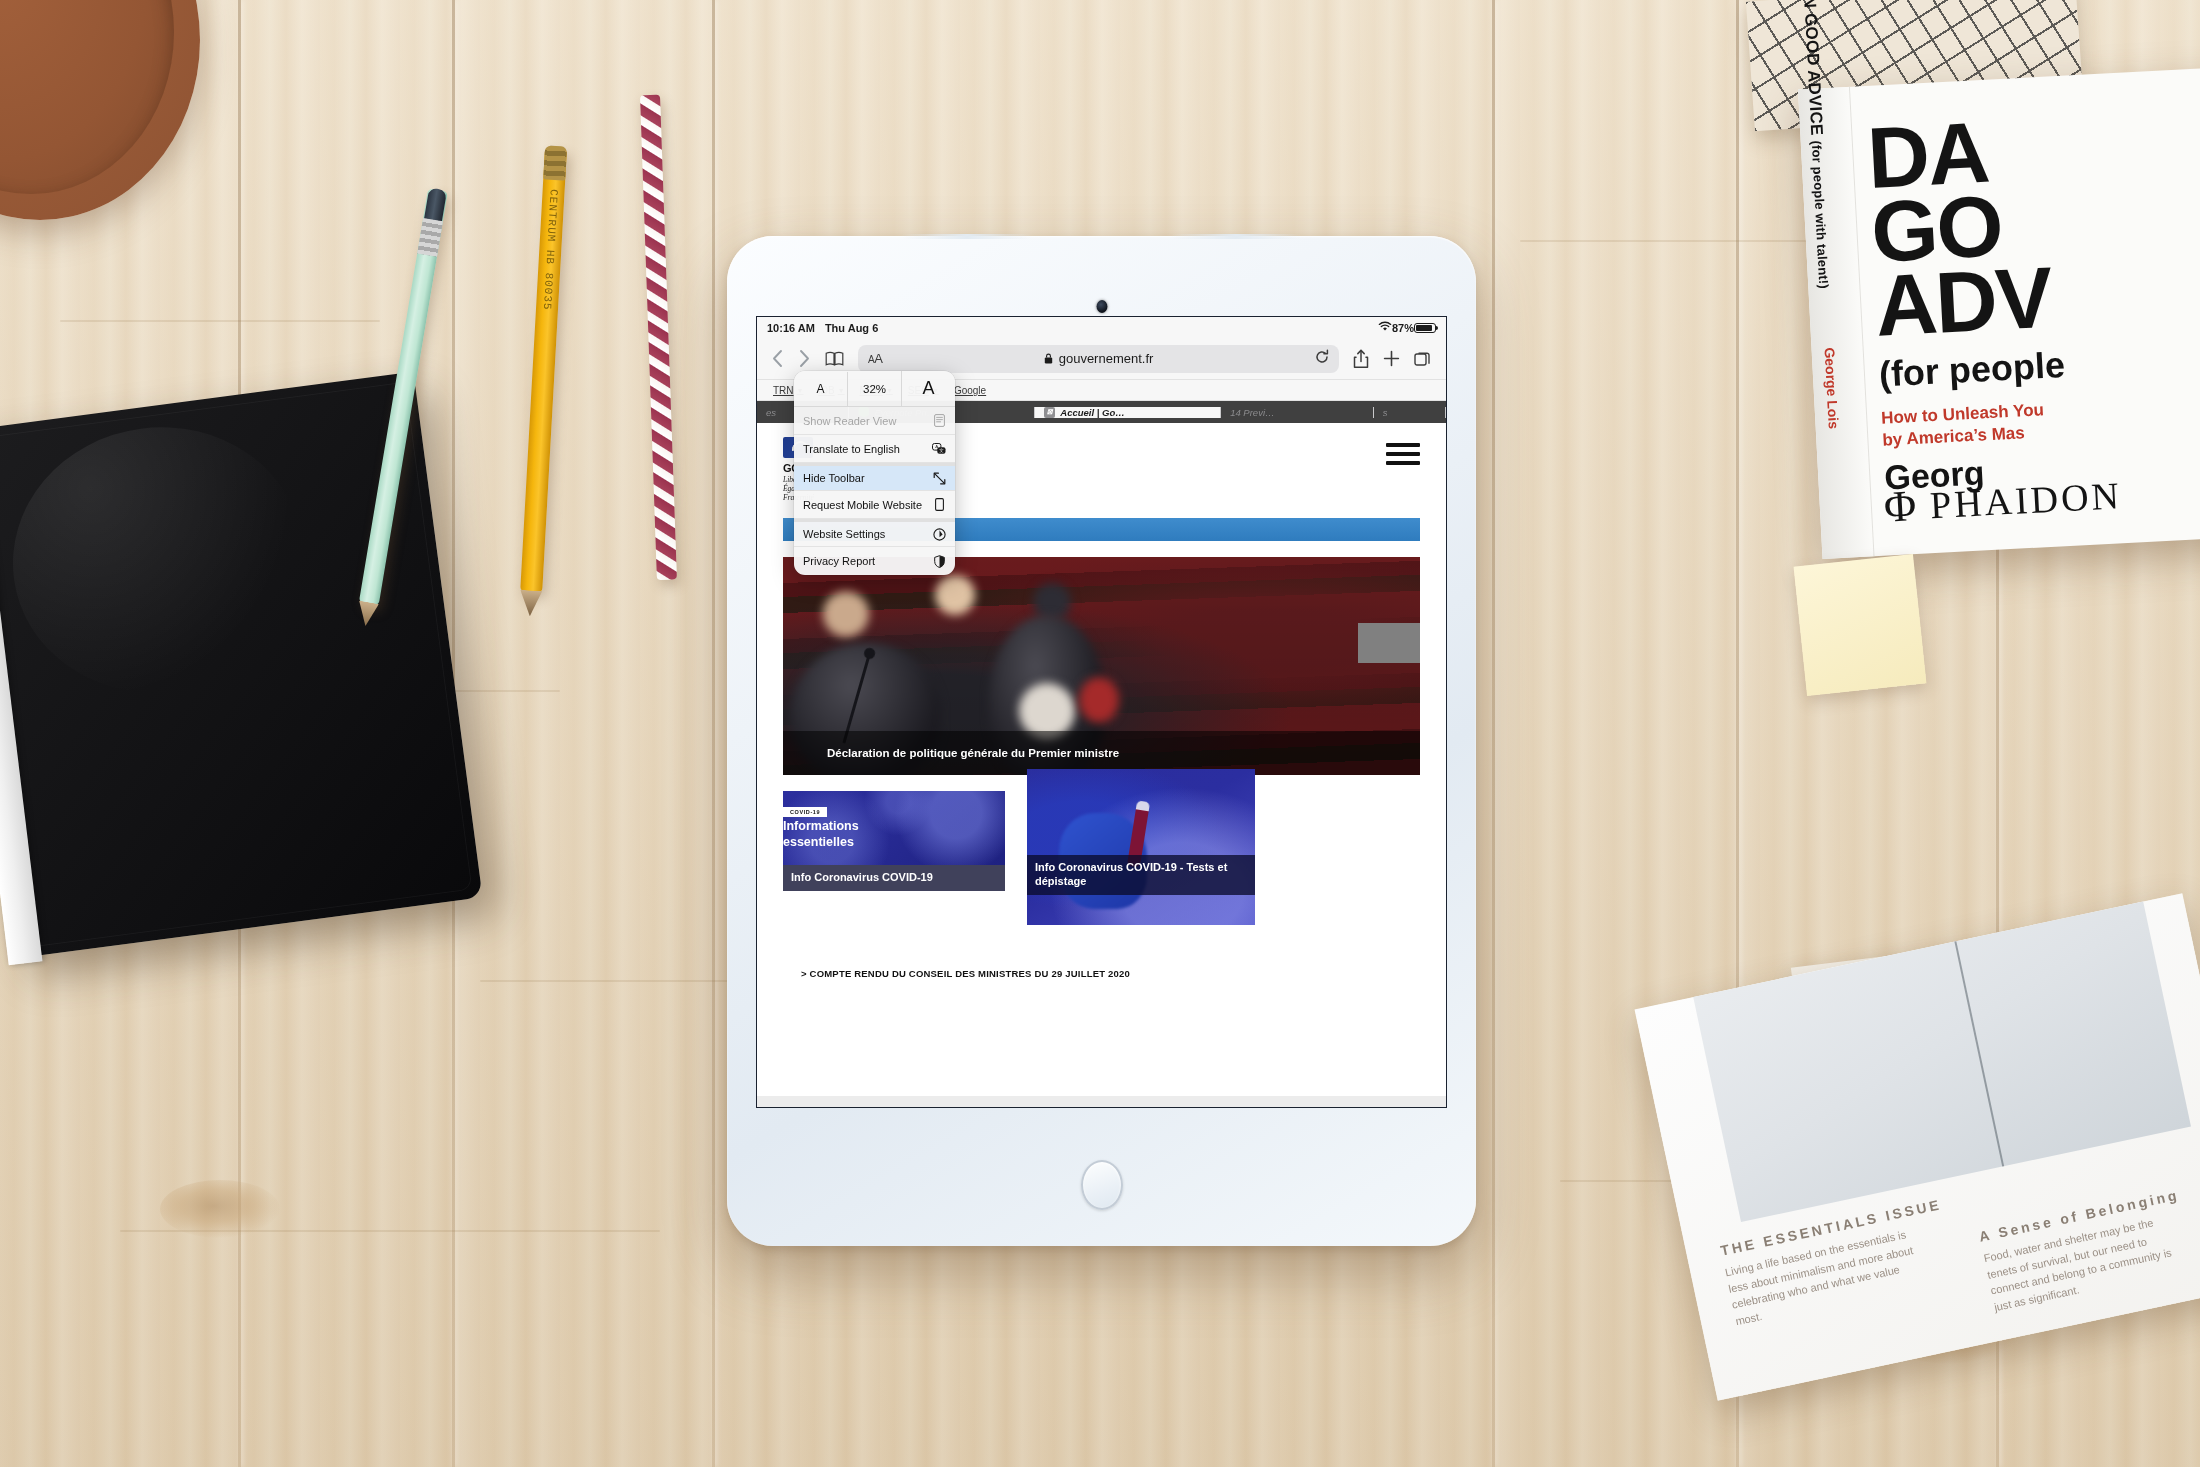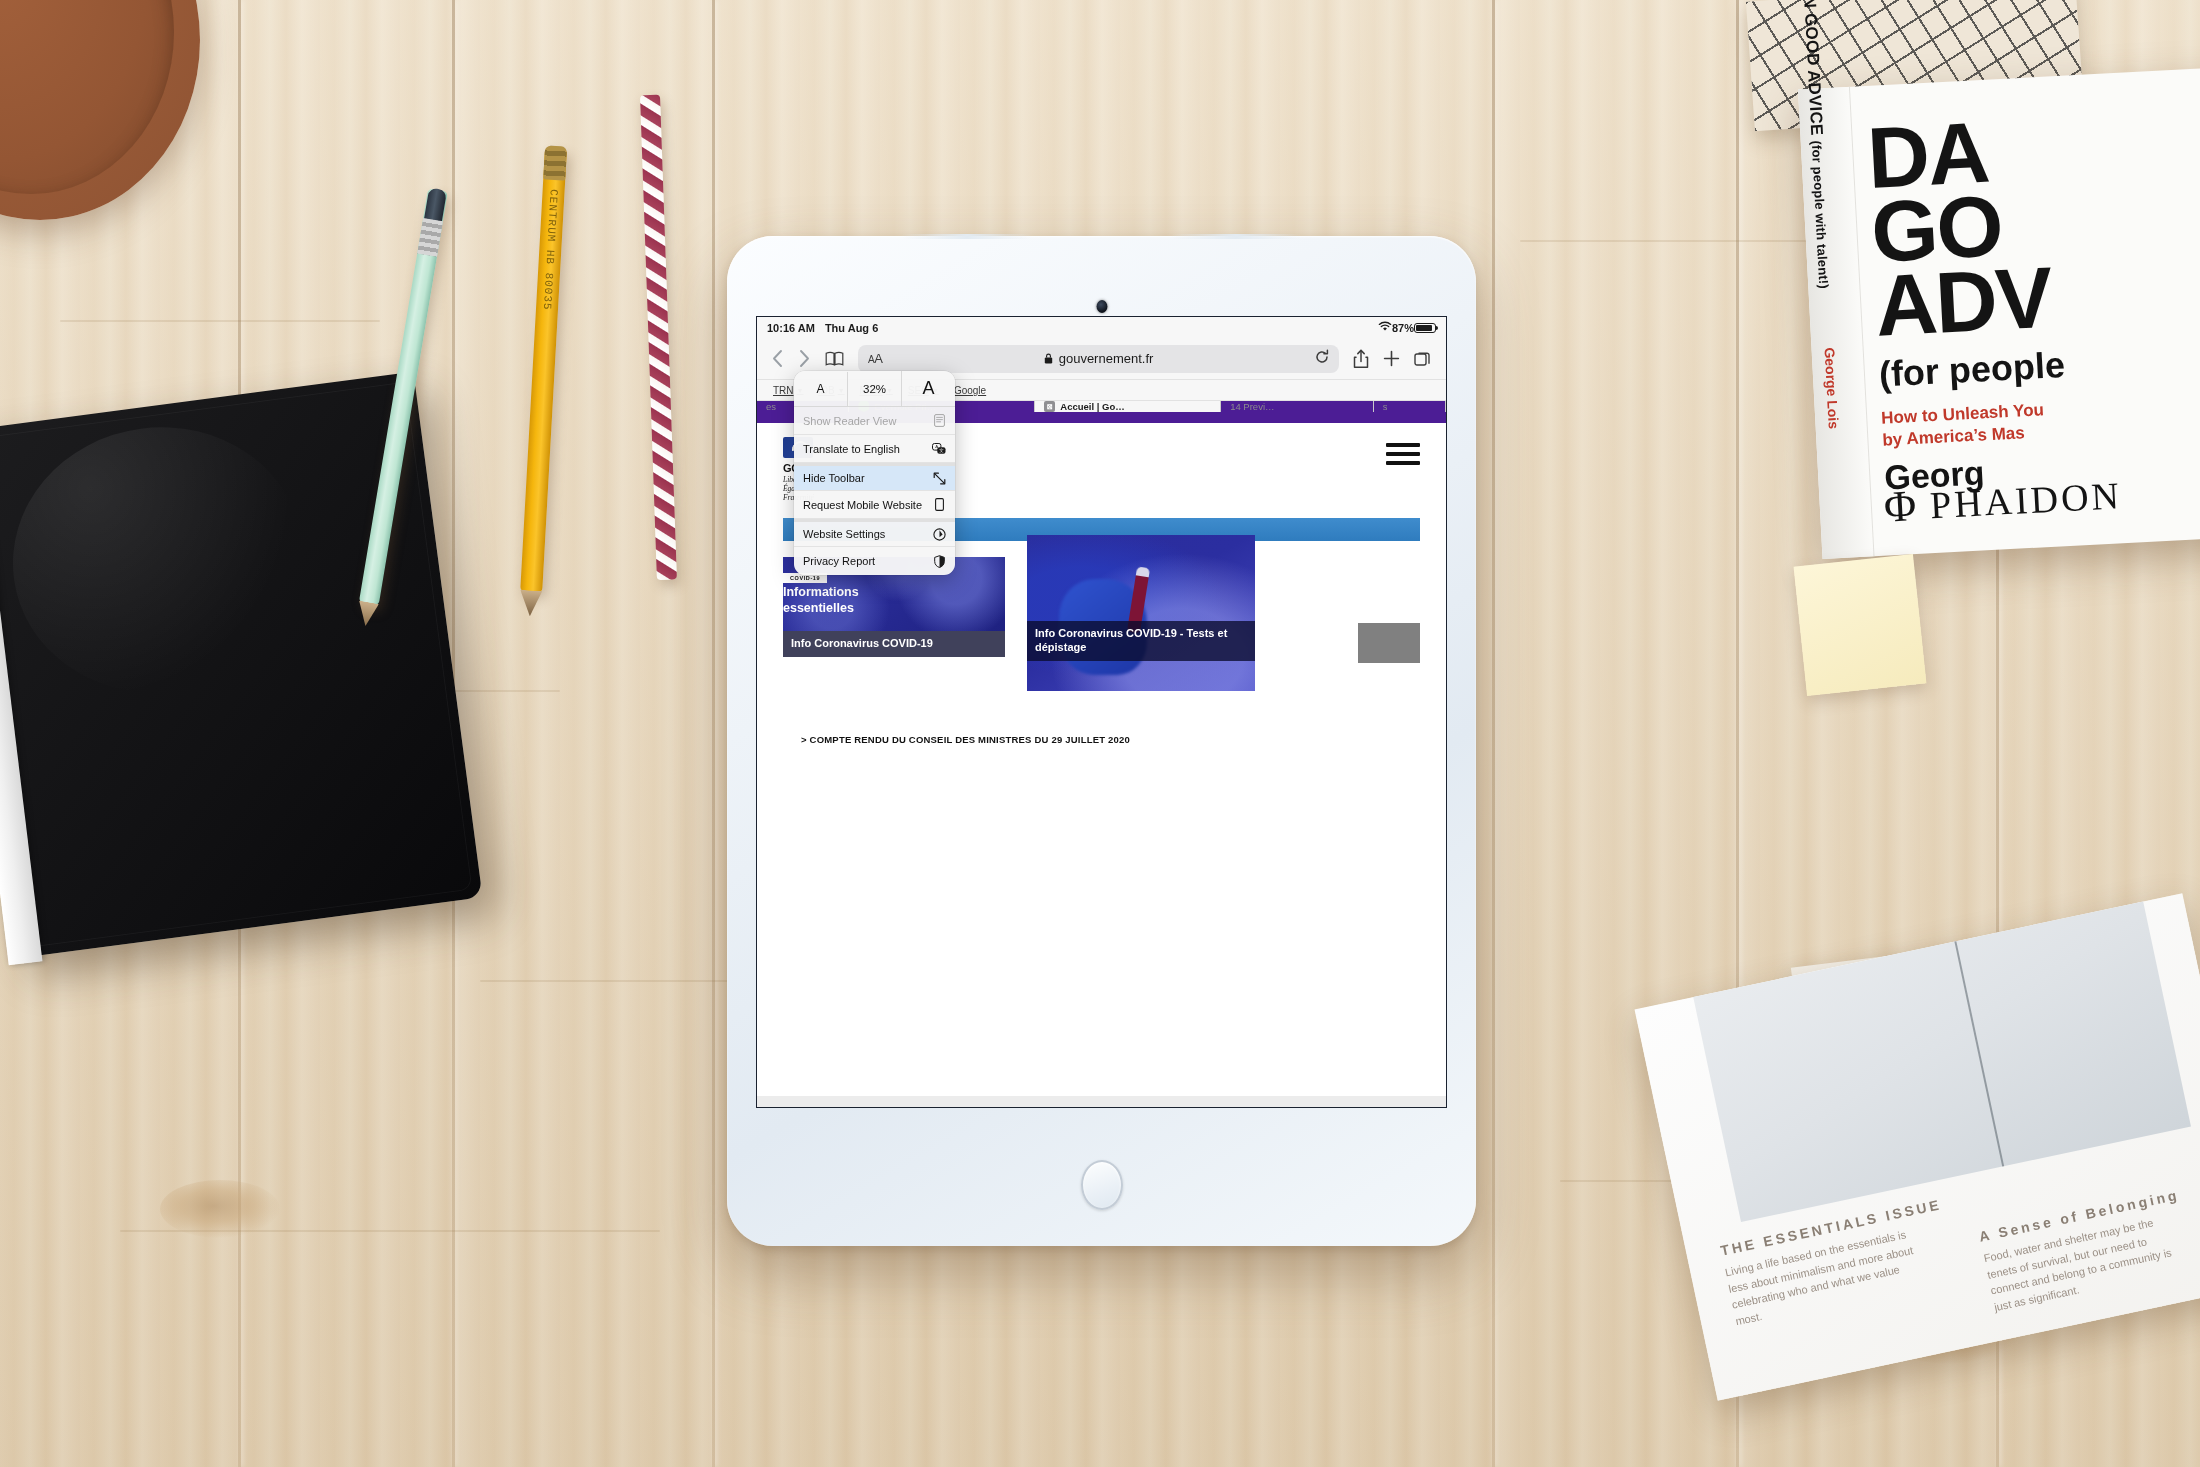--- a/index.html
+++ b/index.html
@@ -215,21 +215,21 @@
   
   .bookmarks {
     height: 21px; background: #f7f7f7; border-bottom: 1px solid #e2e2e2;
     display: flex; align-items: center; gap: 15px; padding: 0 16px;
     font-size: 10px; color: #3a3a3a;
   }
   .bm { display: flex; align-items: center; gap: 3px; text-decoration: underline; white-space: nowrap; }
   .bm .chev { font-size: 7px; text-decoration: none; }
 
   
-  .tabbar { height: 22px; background: #4c1d95; display: flex; align-items: flex-start; }
+  .tabbar { height: 22px; background: #404040; display: flex; align-items: center; font-style: italic; }
   .tab {
     flex: 1; min-width: 0; display: flex; align-items: center; gap: 5px;
     padding: 0 9px; font-size: 9.5px; color: #8b8b8d;
     border-right: 1px solid #c9c9cb; overflow: hidden; white-space: nowrap;
   }
   .tab.active { background: #f7f7f7; color: #1b1b1b; font-weight: 700; }
   .tab .favicon { width: 11px; height: 11px; flex: none; border-radius: 2px; }
   .fav-evernote { background: #4ab352; clip-path: polygon(18% 0,82% 0,100% 26%,100% 76%,50% 100%,0 76%,0 26%); }
   .fav-gouv { background: #8f8f92; display: flex; align-items: center; justify-content: center; color: #fff; font-size: 7px; font-weight: 700; }
   .tab-label { overflow: hidden; text-overflow: ellipsis; }
@@ -700,20 +700,31 @@
             </div>
             <div class="hamburger">
               <span></span>
                 <span></span>
                 <span></span>
             </div>
           </div>
           <div class="blue-bar"></div>
         </div>
 
+        <div class="hero">
+          <div class="blur-head" style="left:40px; top:34px;  width:46px; height:46px; background:#caa98c"></div>
+          <div class="blur-head" style="left:152px;top:18px;  width:40px; height:40px; background:#e0c3a4"></div>
+          <div class="blur-head" style="left:250px;top:26px;  width:38px; height:38px; background:#2d2c34"></div>
+          <div class="figure" style="left:8px;  top:86px;  width:150px;height:140px"></div>
+          <div class="figure" style="left:206px;top:58px;  width:116px;height:170px"></div>
+          <div class="blur-head" style="left:236px;top:126px; width:56px; height:56px; background:#ddd7cf"></div>
+          <div class="blur-head" style="left:296px;top:120px; width:40px; height:46px; background:#a52a2a"></div>
+          <div class="mic" style="left:72px; top:96px"></div>
+          <div class="hero-caption">Déclaration de politique générale du Premier ministre</div>
+        </div>
         <div class="hero-sidebox"></div>
 
         <div class="cards">
           <div class="card-a">
             <div class="covid-img">
               <span class="covid-badge">COVID-19</span>
               <span class="covid-title">Informations</span>
               <span class="covid-title">essentielles</span>
             </div>
             <div class="card-caption">Info Coronavirus COVID-19</div>

